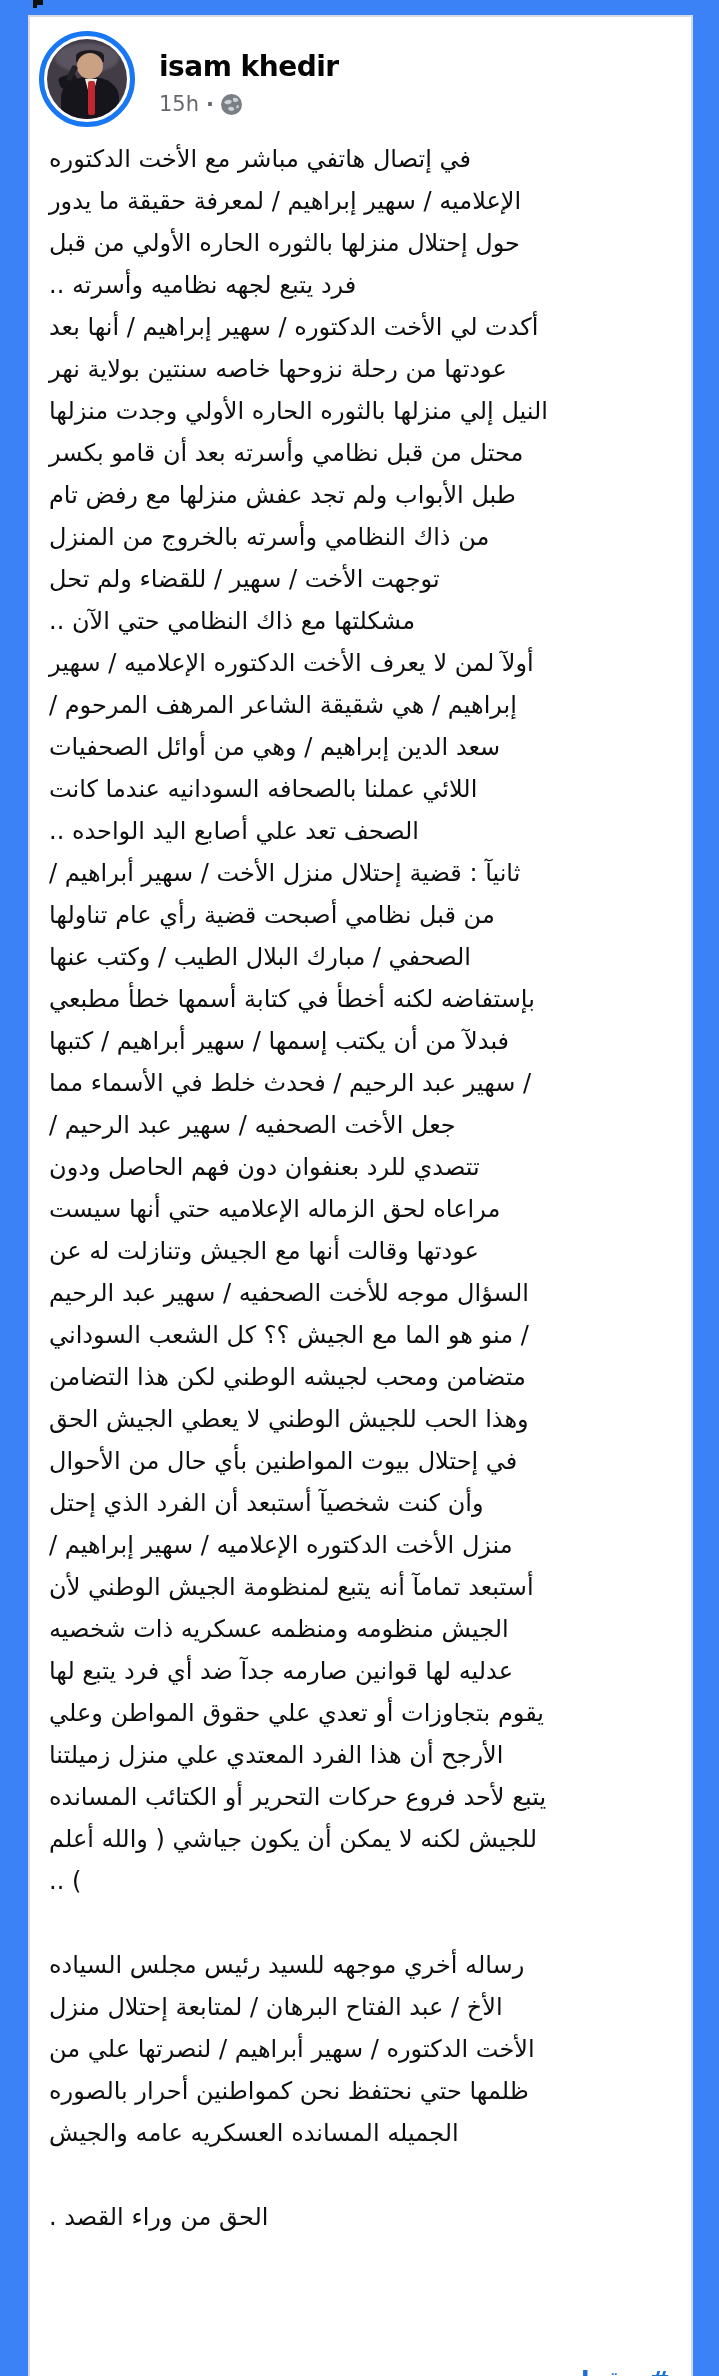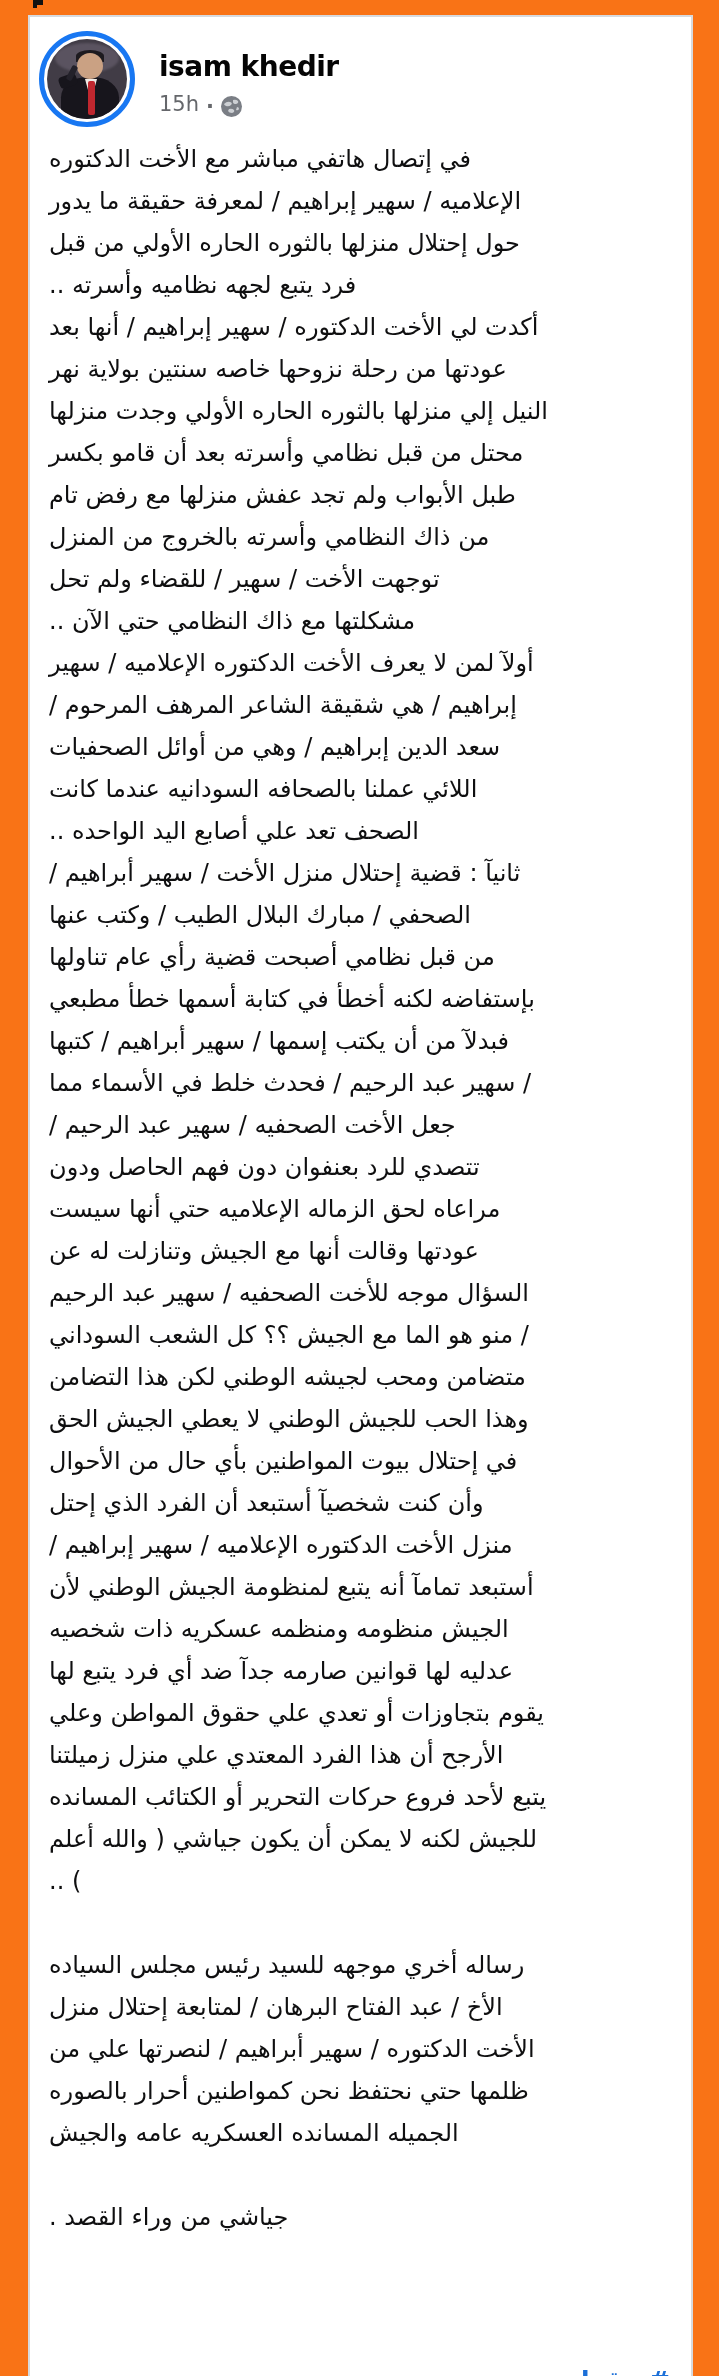--- a/index.html
+++ b/index.html
@@ -1,19 +1,19 @@
 <!DOCTYPE html>
 <html><head>
 <meta charset="utf-8">
 <style>
   html,body{margin:0;padding:0;background:#ffffff;}
   .page{
     position:relative;
     width:719px;height:2376px;
-    background:#f97316;
+    background:#3b82f6;
     overflow:hidden;
     font-family:"DejaVu Sans", sans-serif;
   }
   
   .top-fragment{position:absolute;left:33px;top:0;width:10px;height:5px;background:#111;}
   .top-fragment::after{content:"";position:absolute;left:0;top:0;width:4px;height:8px;background:#111;}
 
   .card{
     position:absolute;left:28px;top:15px;width:665px;height:2380px;
     background:#ffffff;
@@ -44,21 +44,21 @@
 
   .author{
     position:absolute;left:129px;top:33px;
     font-size:28px;font-weight:bold;color:#050505;
     text-decoration:none;letter-spacing:-0.5px;line-height:34px;
     display:block;cursor:pointer;
   }
   .meta{
     position:absolute;left:129px;top:74px;height:26px;
     font-size:21px;color:#65676b;line-height:26px;
-    display:flex;align-items:flex-end;gap:7px;
+    display:flex;align-items:center;gap:7px;
   }
   .meta .dot{font-weight:bold;line-height:22px;}
   .globe{display:block;}
 
   
   .body{
     position:absolute;left:19px;top:121px;width:626px;
   }
   .line{
     height:42px;line-height:42px;
@@ -125,22 +125,22 @@
         <div class="line">طبل الأبواب ولم تجد عفش منزلها مع رفض تام</div>
         <div class="line">من ذاك النظامي وأسرته بالخروج من المنزل</div>
         <div class="line">توجهت الأخت / سهير / للقضاء ولم تحل</div>
         <div class="line">مشكلتها مع ذاك النظامي حتي الآن ..</div>
         <div class="line">أولآ لمن لا يعرف الأخت الدكتوره الإعلاميه / سهير</div>
         <div class="line">إبراهيم / هي شقيقة الشاعر المرهف المرحوم /</div>
         <div class="line">سعد الدين إبراهيم / وهي من أوائل الصحفيات</div>
         <div class="line">اللائي عملنا بالصحافه السودانيه عندما كانت</div>
         <div class="line">الصحف تعد علي أصابع اليد الواحده ..</div>
         <div class="line">ثانيآ : قضية إحتلال منزل الأخت / سهير أبراهيم /</div>
+        <div class="line">من قبل نظامي أصبحت قضية رأي عام تناولها</div>
         <div class="line">الصحفي / مبارك البلال الطيب / وكتب عنها</div>
-        <div class="line">من قبل نظامي أصبحت قضية رأي عام تناولها</div>
         <div class="line">بإستفاضه لكنه أخطأ في كتابة أسمها خطأ مطبعي</div>
         <div class="line">فبدلآ من أن يكتب إسمها / سهير أبراهيم / كتبها</div>
         <div class="line">/ سهير عبد الرحيم / فحدث خلط في الأسماء مما</div>
         <div class="line">جعل الأخت الصحفيه / سهير عبد الرحيم /</div>
         <div class="line">تتصدي للرد بعنفوان دون فهم الحاصل ودون</div>
         <div class="line">مراعاه لحق الزماله الإعلاميه حتي أنها سيست</div>
         <div class="line">عودتها وقالت أنها مع الجيش وتنازلت له عن</div>
         <div class="line">السؤال موجه للأخت الصحفيه / سهير عبد الرحيم</div>
         <div class="line">/ منو هو الما مع الجيش ؟؟ كل الشعب السوداني</div>
         <div class="line">متضامن ومحب لجيشه الوطني لكن هذا التضامن</div>
@@ -156,20 +156,20 @@
         <div class="line">يتبع لأحد فروع حركات التحرير أو الكتائب المسانده</div>
         <div class="line">للجيش لكنه لا يمكن أن يكون جياشي ( والله أعلم</div>
         <div class="line">) ..</div>
         <div class="line">&nbsp;</div>
         <div class="line">رساله أخري موجهه للسيد رئيس مجلس السياده</div>
         <div class="line">الأخ / عبد الفتاح البرهان / لمتابعة إحتلال منزل</div>
         <div class="line">الأخت الدكتوره / سهير أبراهيم / لنصرتها علي من</div>
         <div class="line">ظلمها حتي نحتفظ نحن كمواطنين أحرار بالصوره</div>
         <div class="line">الجميله المسانده العسكريه عامه والجيش</div>
         <div class="line">&nbsp;</div>
-        <div class="line">جياشي من وراء القصد .</div>
+        <div class="line">الحق من وراء القصد .</div>
         <div class="line">&nbsp;</div>
       </div>
 
     <a class="hashtag" href="#">#منقول</a>
 
   </article>
 </div>
 
 </body></html>

